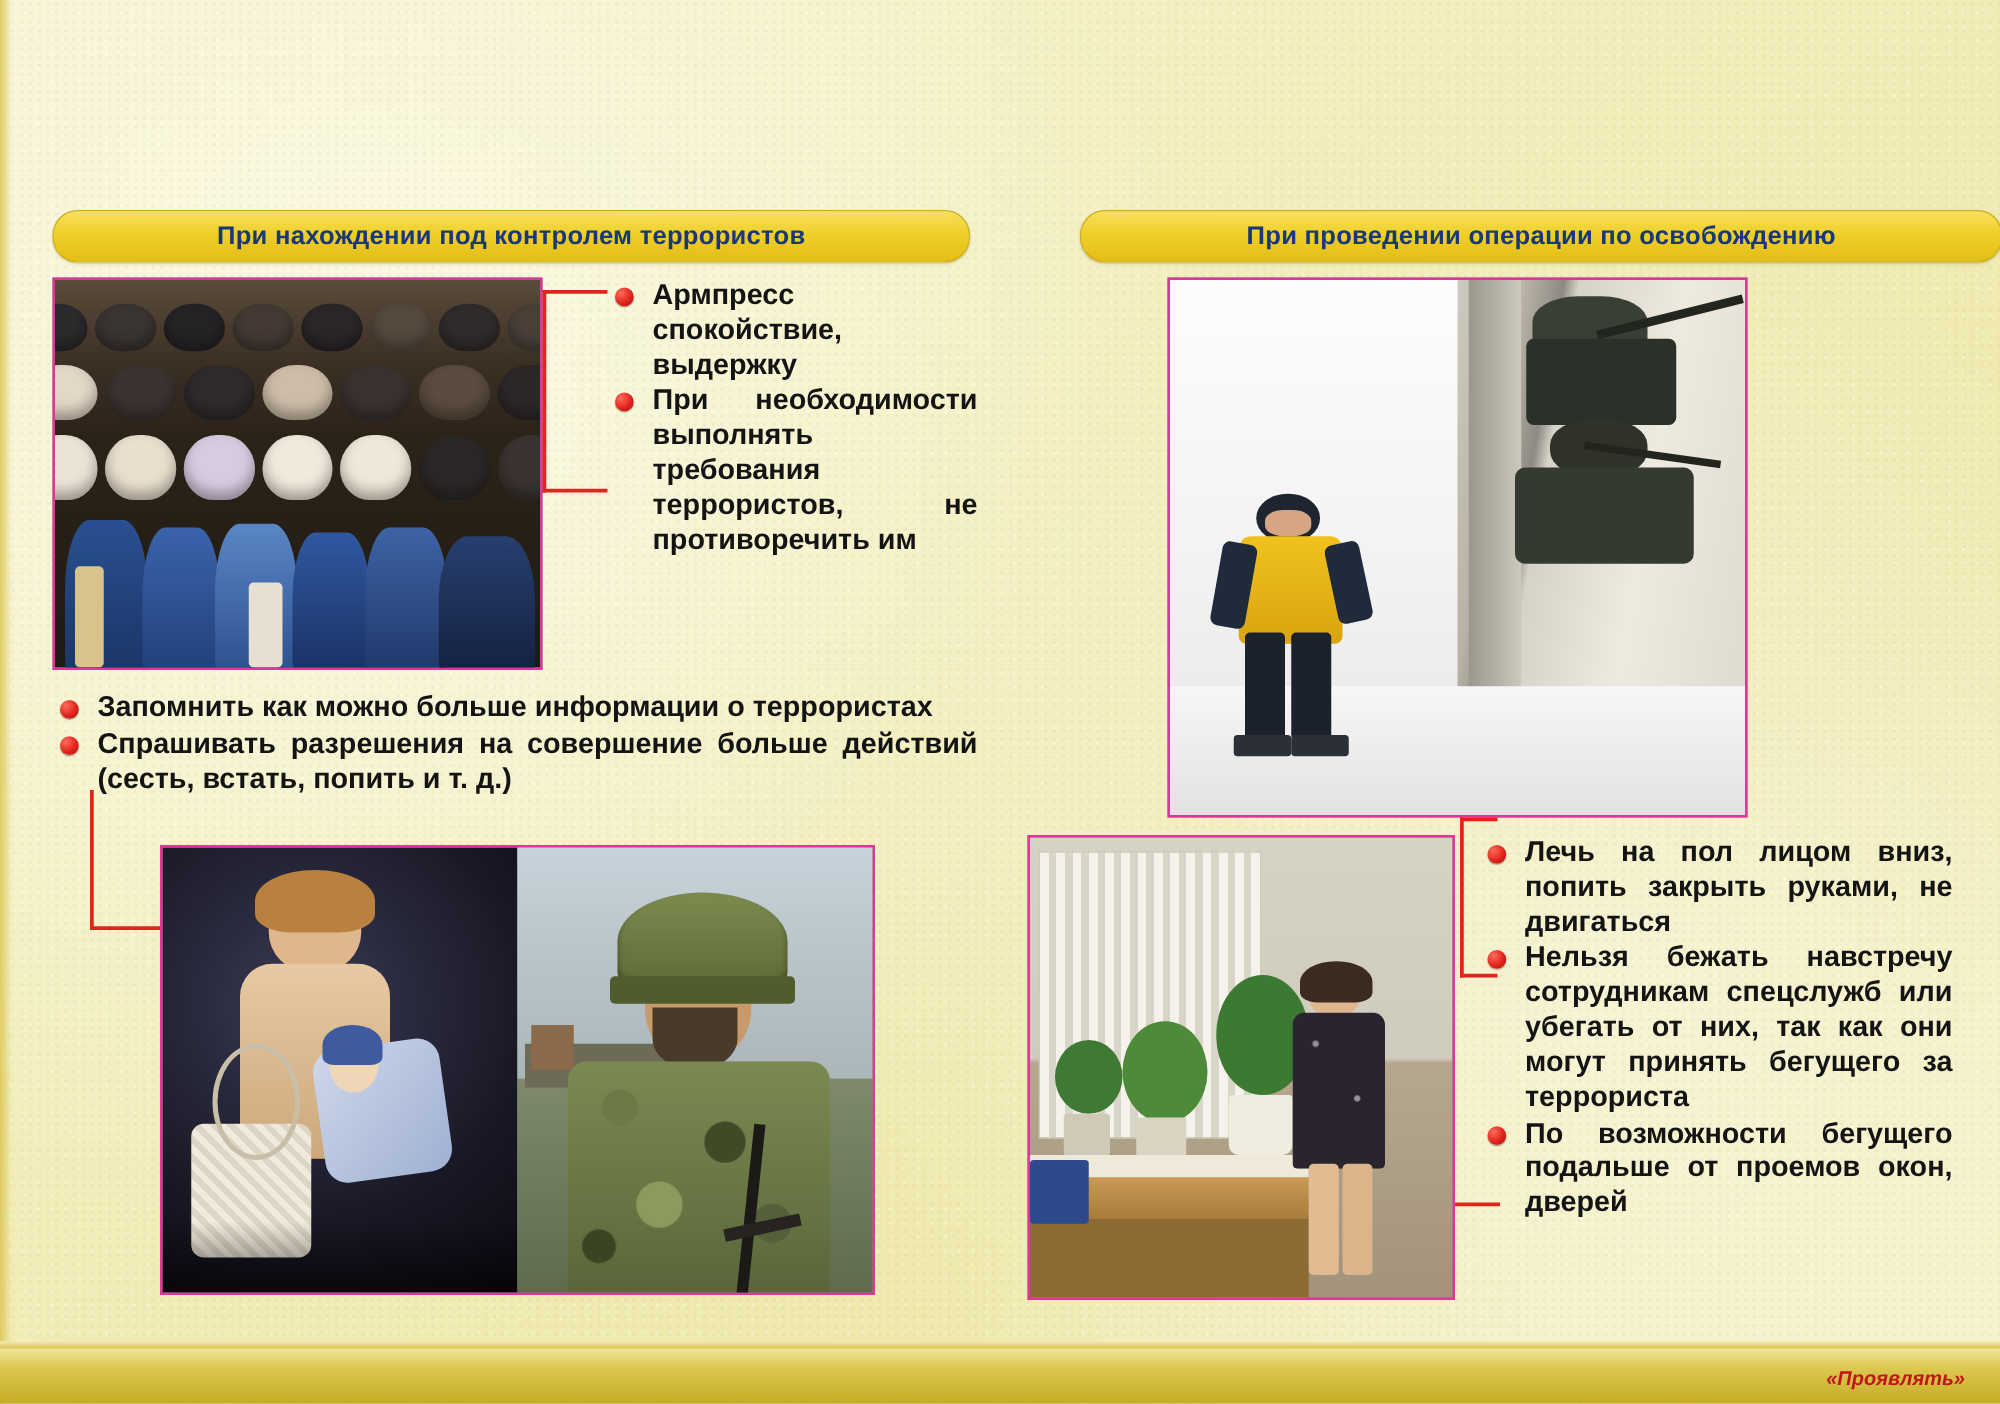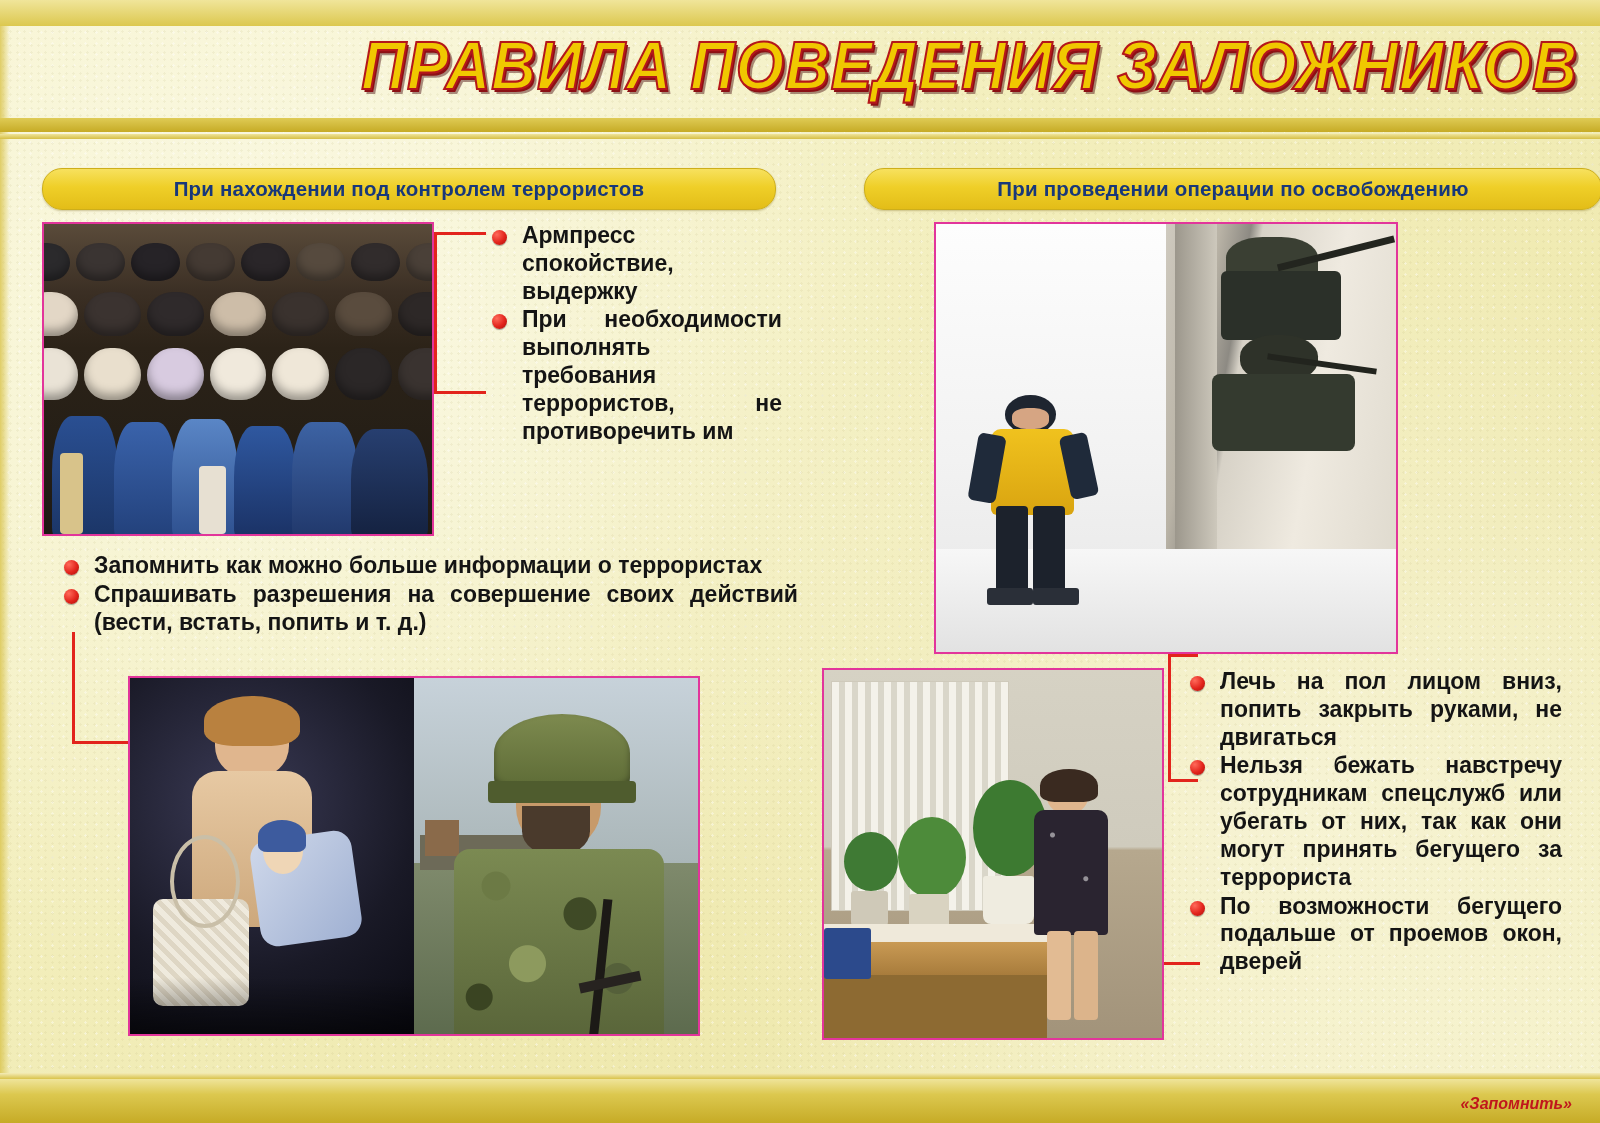--- a/index.html
+++ b/index.html
@@ -178,21 +178,21 @@
     content: "";
     position: absolute;
     left: 6px;
     top: 8px;
     width: 15px; height: 15px;
     border-radius: 50%;
     background: radial-gradient(circle at 32% 30%, #ff6a5a 0%, #e2241c 55%, #a60f0c 100%);
     box-shadow: 0 1px 1px rgba(0,0,0,0.35);
   }
   .b-topright { left: 486px; top: 222px; width: 296px; }
-  .b-leftlow  { left: 58px;  top: 552px; width: 740px; }
+  .b-leftlow  { left: 42px;  top: 552px; width: 740px; }
   .b-rightlow { left: 1184px; top: 668px; width: 378px; }
 
   
   .conn {
     position: absolute;
     border-color: #e2241c;
     border-style: solid;
     border-width: 0;
   }
   .c1 { left: 434px; top: 232px; width: 52px; height: 162px; border-left-width: 3px; border-top-width: 0; }
@@ -236,26 +236,20 @@
     opacity: 0.8;
   }
 </style>
 </head>
 <body>
 
 <div class="poster">
 
   <div class="edge-left"></div>
 
-  <div class="header">
-    <div class="header-band band-a"></div>
-    <div class="header-band band-b"></div>
-    <div class="header-band band-c"></div>
-    <div class="title">ПРАВИЛА ПОВЕДЕНИЯ ЗАЛОЖНИКОВ</div>
-  </div>
 
   <div class="sec-head sec-left">
     <span>При нахождении под контролем террористов</span>
   </div>
   <div class="sec-head sec-right">
     <span>При проведении операции по освобождению</span>
   </div>
 
   <div class="photo photo1">
     <div class="p1bg">
@@ -304,21 +298,21 @@
   <div class="conn c1b"></div>
   <div class="conn c1c"></div>
 
   <div class="bullets b-topright">
     <div class="item">Армпресс спокойствие, выдержку</div>
     <div class="item">При необходимости выполнять требования террористов, не противоречить им</div>
   </div>
 
   <div class="bullets b-leftlow">
     <div class="item">Запомнить как можно больше информации о террористах</div>
-    <div class="item">Спрашивать разрешения на совершение своих действий (вести, встать, попить и т. д.)</div>
+    <div class="item">Спрашивать разрешения на совершение больше действий (сесть, встать, попить и т. д.)</div>
   </div>
 
   <div class="conn c2"></div>
   <div class="conn c2b"></div>
 
   <div class="photo photo2">
     <div class="p2left">
 
       <div style="position:absolute; left:30%; top:8%; width:26%; height:20%; border-radius:50% 50% 45% 45%; background:#e0b68e;"></div>
       <div style="position:absolute; left:26%; top:5%; width:34%; height:14%; border-radius:50% 50% 30% 30%; background:#b9813f;"></div>
@@ -427,15 +421,15 @@
   </div>
 
   <div class="bullets b-rightlow">
     <div class="item">Лечь на пол лицом вниз, попить закрыть руками, не двигаться</div>
     <div class="item">Нельзя бежать навстречу сотрудникам спецслужб или убегать от них, так как они могут принять бегущего за террориста</div>
     <div class="item">По возможности бегущего подальше от проемов окон, дверей</div>
   </div>
 
   <div class="footer-band2"></div>
   <div class="footer-band"></div>
-  <div class="footer-mark">«Запомнить»</div>
+  <div class="footer-mark">«Проявлять»</div>
 
 </div>
 
 </body></html>

